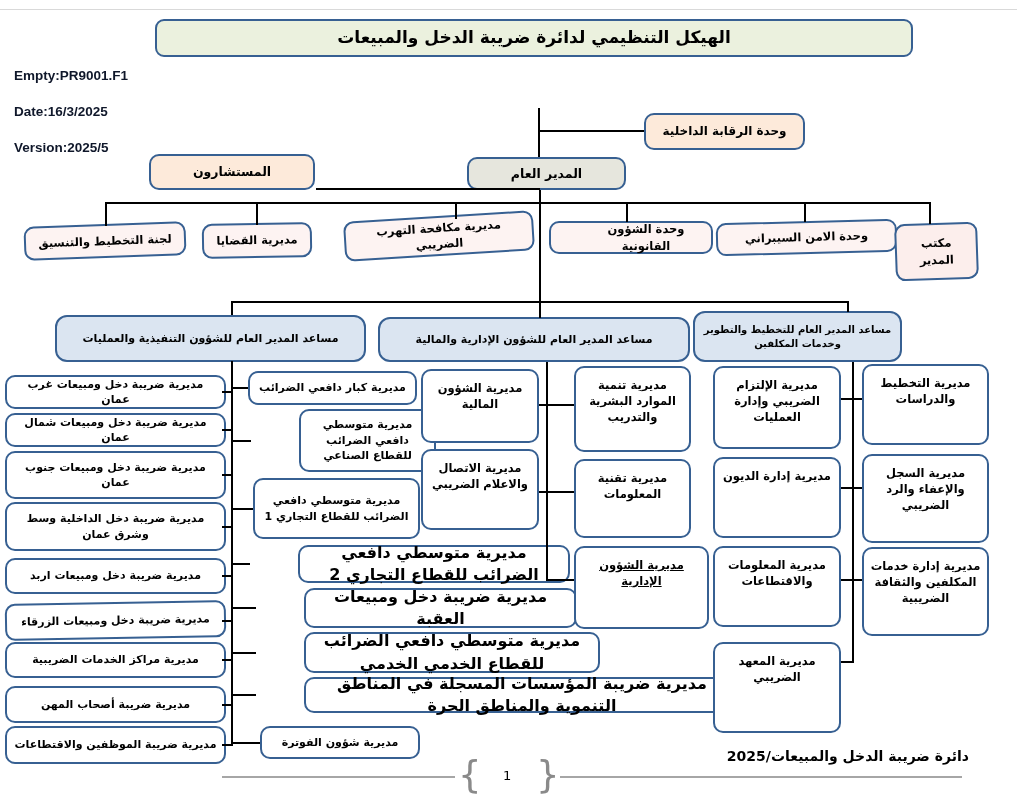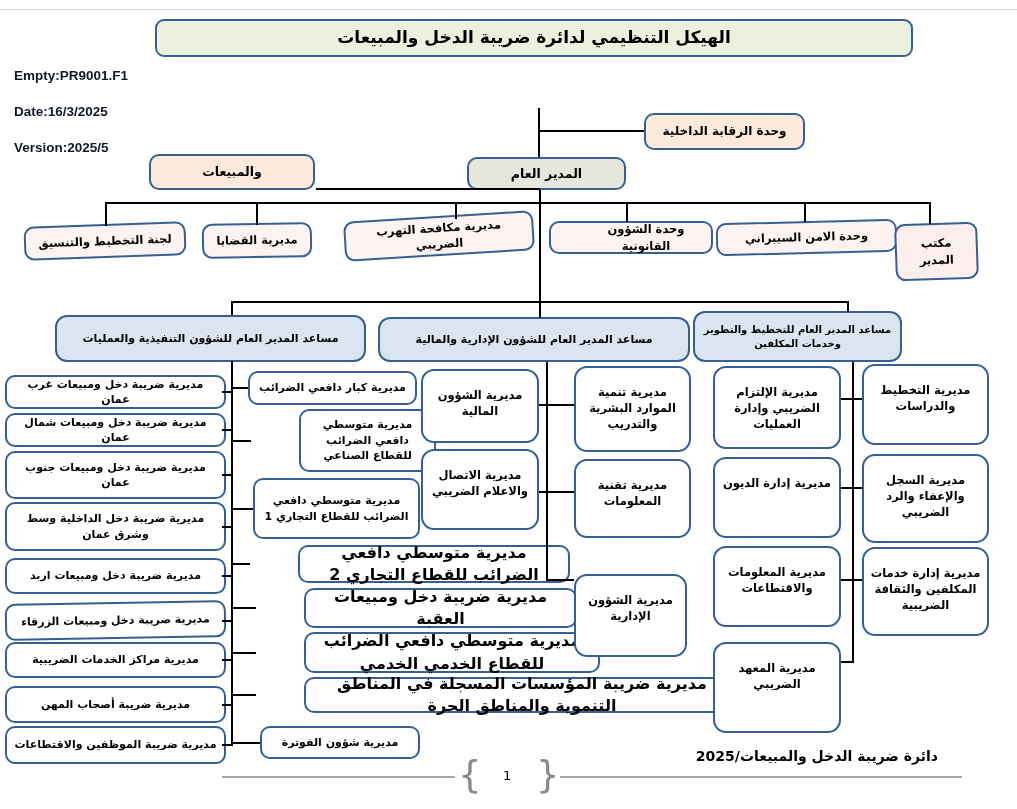--- a/index.html
+++ b/index.html
@@ -9,21 +9,21 @@
   }
   .toprule{position:absolute;left:0;top:9px;width:1017px;height:1px;background:#d9d9d9;}
   
   .bx{
     position:absolute;box-sizing:border-box;
     border:2.5px solid #376092;border-radius:10px;background:#ffffff;
     display:flex;align-items:center;justify-content:center;text-align:center;
     font-weight:bold;font-size:11.5px;line-height:1.4;color:#000;
     padding:2px 6px;direction:rtl;
   }
-  .tall{align-items:flex-start;padding-top:16px;border-radius:13px;}
+  .tall{align-items:flex-start;padding-top:9px;}
   .fs10{font-size:16px;margin-left:48px;}
   .fs11{font-size:11px;}
   .title{background:#ebf1de;border-radius:9px;font-size:17px;}
   .gray{background:#f2f2f2;}
   .dg{background:#e6e6dd;}
   .peach{background:#fdeada;}
   .pink{background:#fdf3f2;}
   .pink2{background:#fceeec;}
   .asst{background:#dbe5f1;border-radius:12px;font-size:11px;}
   
@@ -45,21 +45,21 @@
 
 <div id="canvas">
   <i class="toprule"></i>
 
   <div class="bx title" style="left:155px;top:19px;width:758px;height:38px;">الهيكل التنظيمي لدائرة ضريبة الدخل والمبيعات</div>
   <div class="meta" style="top:68px;">Empty:PR9001.F1</div>
   <div class="meta" style="top:104px;">Date:16/3/2025</div>
   <div class="meta" style="top:140px;">Version:2025/5</div>
 
   <div class="bx peach" style="left:644px;top:113px;width:161px;height:37px;font-size:12px;">وحدة الرقابة الداخلية</div>
-  <div class="bx peach" style="left:149px;top:154px;width:166px;height:36px;font-size:12.5px;">والمبيعات</div>
+  <div class="bx peach" style="left:149px;top:154px;width:166px;height:36px;font-size:12.5px;">المستشارون</div>
   <div class="bx dg" style="left:467px;top:157px;width:159px;height:33px;font-size:12.5px;">المدير العام</div>
 
   <div class="bx pink" style="left:24px;top:224px;width:162px;height:34px;transform:rotate(-2deg);">لجنة التخطيط والتنسيق</div>
   <div class="bx pink" style="left:202px;top:223px;width:110px;height:35px;transform:rotate(-1deg);">مديرية  القضايا</div>
   <div class="bx pink" style="left:344px;top:216px;width:190px;height:40px;transform:rotate(-3.5deg);">مديرية مكافحة التهرب الضريبي</div>
   <div class="bx pink" style="left:549px;top:221px;width:164px;height:33px;padding-left:36px;">وحدة الشؤون القانونية</div>
   <div class="bx pink" style="left:716px;top:221px;width:181px;height:33px;transform:rotate(-1.5deg);">وحدة الامن السيبراني</div>
   <div class="bx pink2" style="left:895px;top:223px;width:83px;height:57px;transform:rotate(-2deg);">مكتب المدير</div>
 
   <div class="bx asst" style="left:55px;top:315px;width:311px;height:47px;">مساعد المدير العام للشؤون التنفيذية والعمليات</div>
@@ -83,21 +83,21 @@
   <div class="bx fs10" style="left:256px;top:588px;width:273px;height:40px;">مديرية ضريبة دخل ومبيعات العقبة</div>
   <div class="bx fs10" style="left:256px;top:632px;width:296px;height:41px;">مديرية متوسطي دافعي الضرائب للقطاع الخدمي الخدمي</div>
   <div class="bx fs10" style="left:256px;top:677px;width:436px;height:36px;">مديرية ضريبة المؤسسات المسجلة في المناطق التنموية والمناطق الحرة</div>
   <div class="bx fs11" style="left:260px;top:726px;width:160px;height:33px;">مديرية شؤون الفوترة</div>
 
   <div class="bx tall" style="left:421px;top:369px;width:118px;height:74px;">مديرية الشؤون المالية</div>
   <div class="bx tall" style="left:421px;top:449px;width:118px;height:81px;">مديرية الاتصال والاعلام الضريبي</div>
 
   <div class="bx tall" style="left:574px;top:366px;width:117px;height:86px;">مديرية تنمية الموارد البشرية والتدريب</div>
   <div class="bx tall" style="left:574px;top:459px;width:117px;height:79px;">مديرية تقنية المعلومات</div>
-  <div class="bx tall" style="left:574px;top:574px;width:113px;height:83px;">مديرية الشؤون الإدارية</div>
+  <div class="bx tall" style="left:574px;top:546px;width:135px;height:83px;text-decoration:underline;">مديرية الشؤون الإدارية</div>
 
   <div class="bx tall" style="left:713px;top:366px;width:128px;height:83px;">مديرية الإلتزام الضريبي وإدارة العمليات</div>
   <div class="bx tall" style="left:713px;top:457px;width:128px;height:81px;">مديرية إدارة الديون</div>
   <div class="bx tall" style="left:713px;top:546px;width:128px;height:81px;">مديرية المعلومات والاقتطاعات</div>
   <div class="bx tall" style="left:713px;top:642px;width:128px;height:91px;">مديرية المعهد الضريبي</div>
 
   <div class="bx tall" style="left:862px;top:364px;width:127px;height:81px;">مديرية التخطيط والدراسات</div>
   <div class="bx tall" style="left:862px;top:454px;width:127px;height:89px;">مديرية السجل والإعفاء والرد الضريبي</div>
   <div class="bx tall" style="left:862px;top:547px;width:127px;height:89px;">مديرية إدارة خدمات المكلفين والثقافة الضريبية</div>
 
@@ -143,19 +143,19 @@
 
   <i class="hl" style="left:539px;top:404px;width:35px;"></i>
   <i class="hl" style="left:539px;top:491px;width:35px;"></i>
   <i class="hl" style="left:546px;top:579px;width:28px;"></i>
 
   <i class="hl" style="left:841px;top:398px;width:21px;"></i>
   <i class="hl" style="left:841px;top:487px;width:21px;"></i>
   <i class="hl" style="left:841px;top:579px;width:21px;"></i>
   <i class="hl" style="left:841px;top:661px;width:13px;"></i>
 
-  <div class="deptyear" style="left:668px;top:748px;width:270px;">دائرة ضريبة الدخل والمبيعات/2025</div>
+  <div class="deptyear" style="left:699px;top:748px;width:270px;">دائرة ضريبة الدخل والمبيعات/2025</div>
   <i class="fline" style="left:222px;top:776px;width:233px;"></i>
   <span class="brace" style="left:458px;top:757px;">{</span>
   <span class="pagenum" style="left:503px;top:768px;">1</span>
   <span class="brace" style="left:536px;top:757px;">}</span>
   <i class="fline" style="left:560px;top:776px;width:402px;"></i>
 </div>
 
 </body></html>

